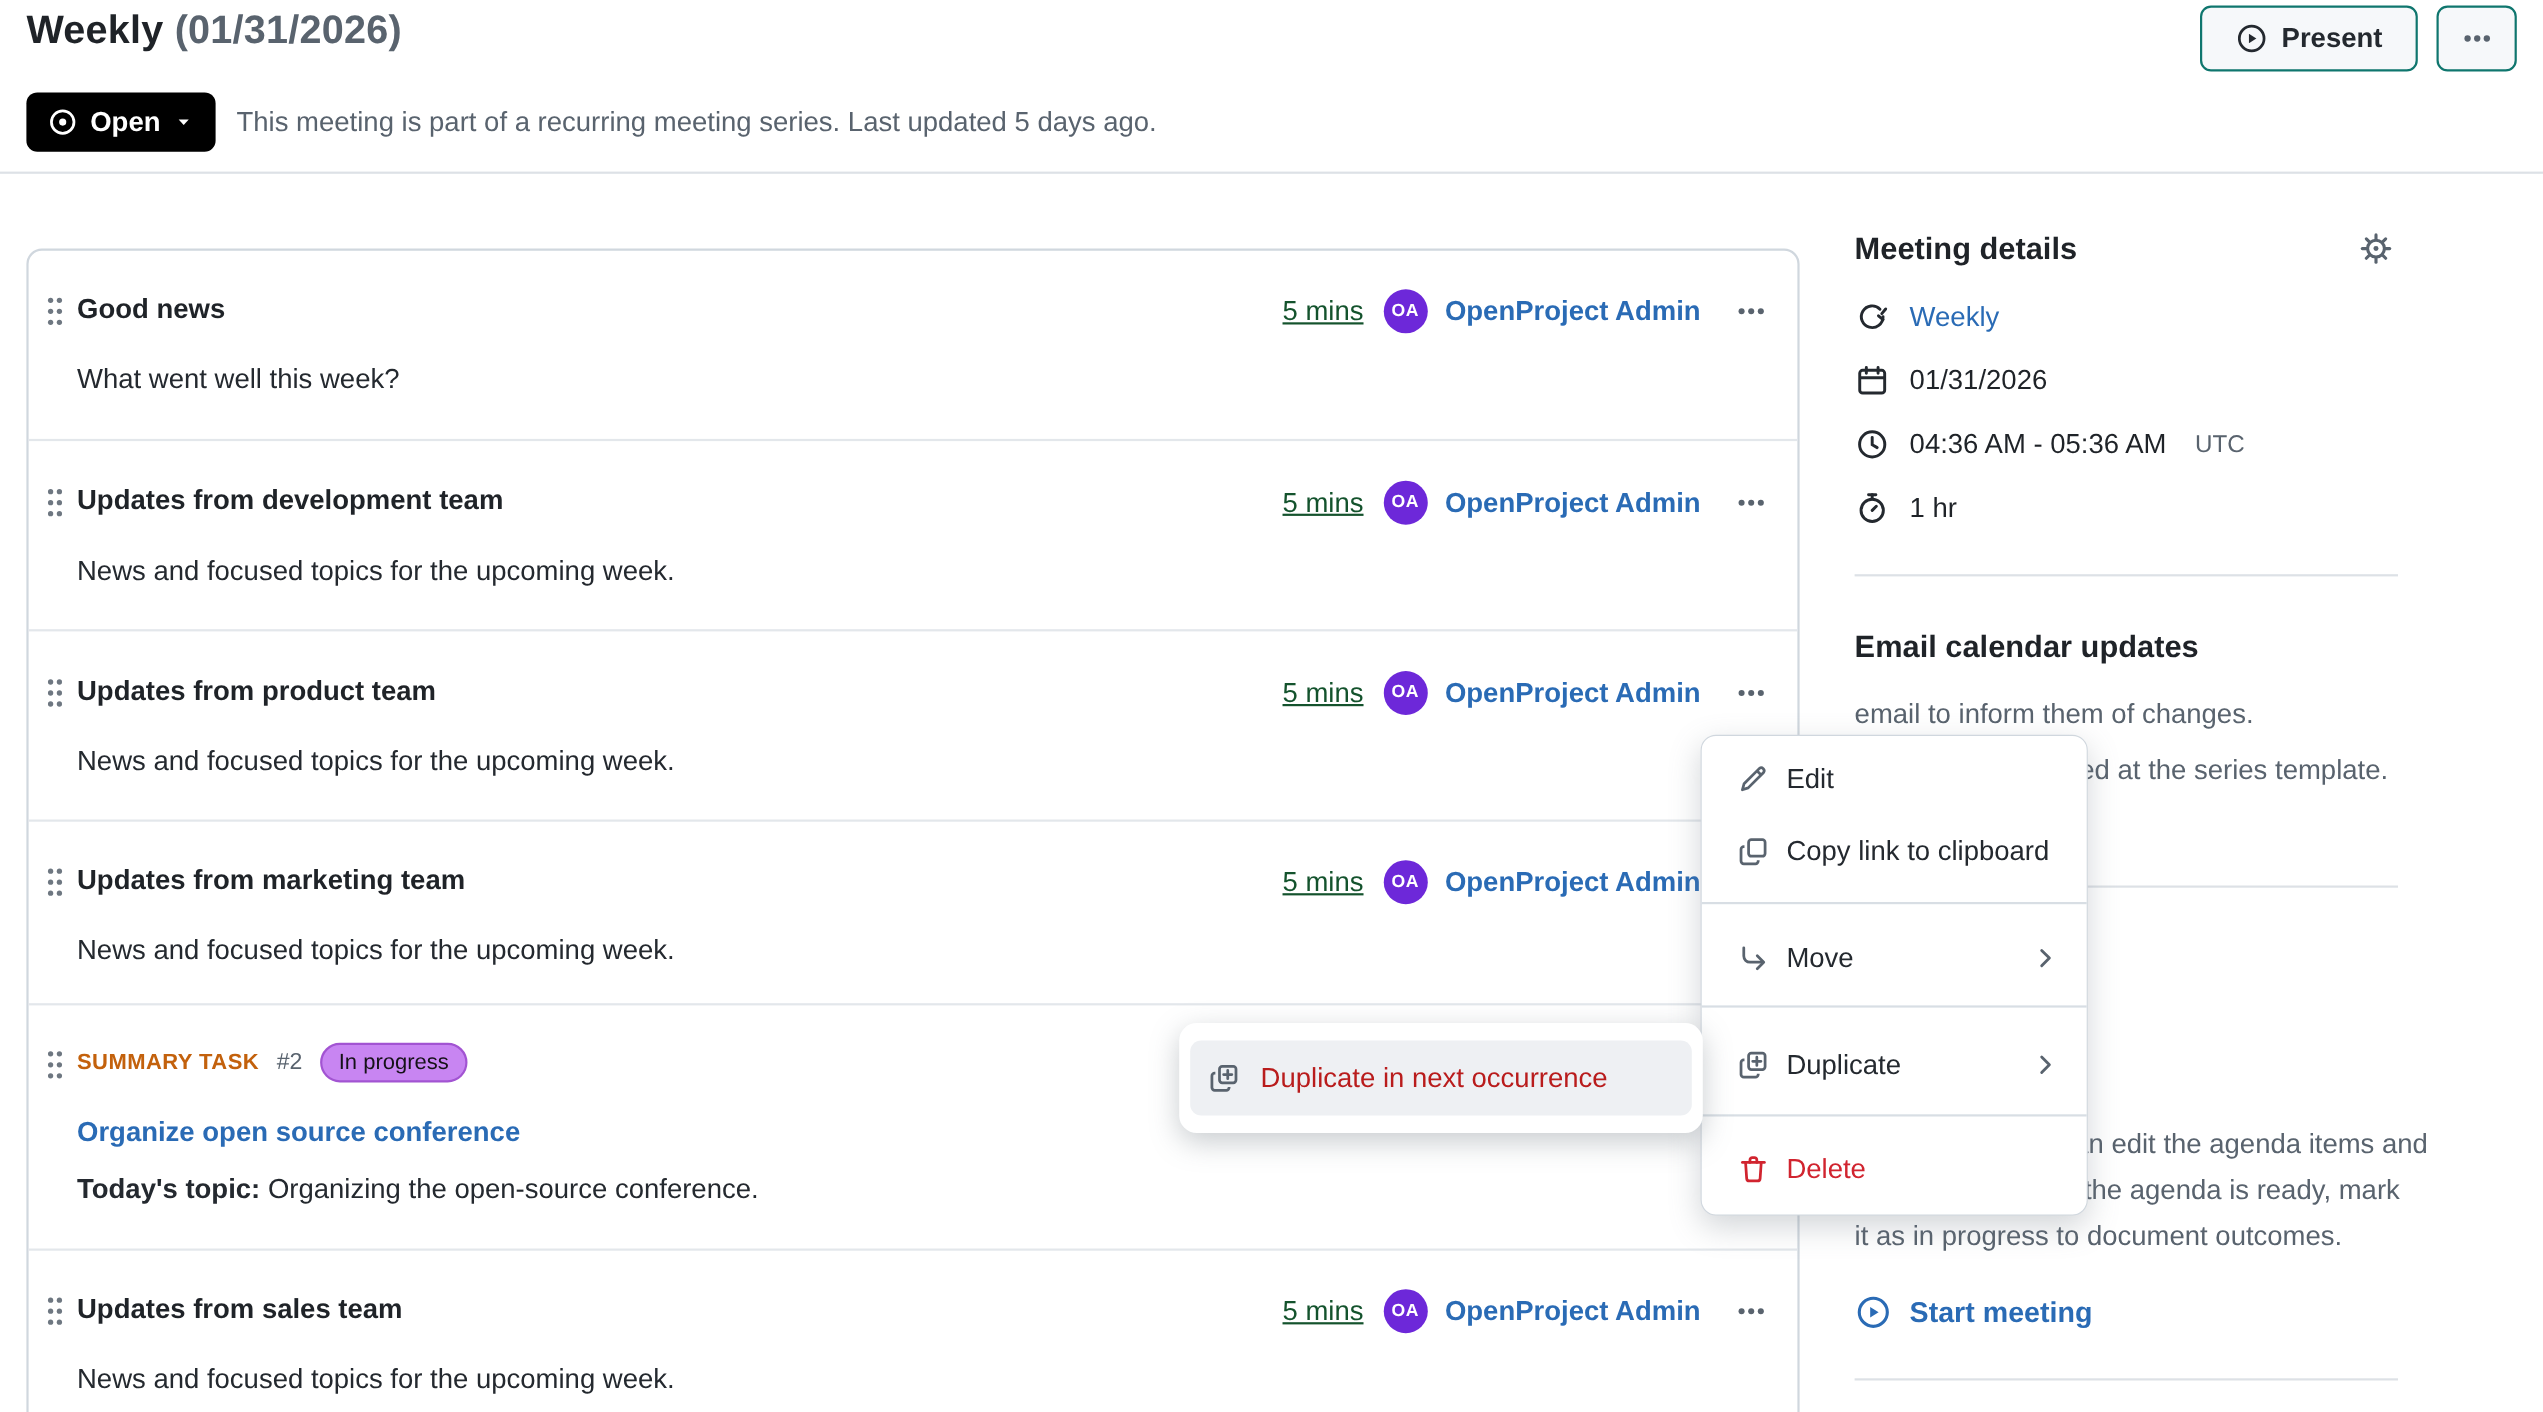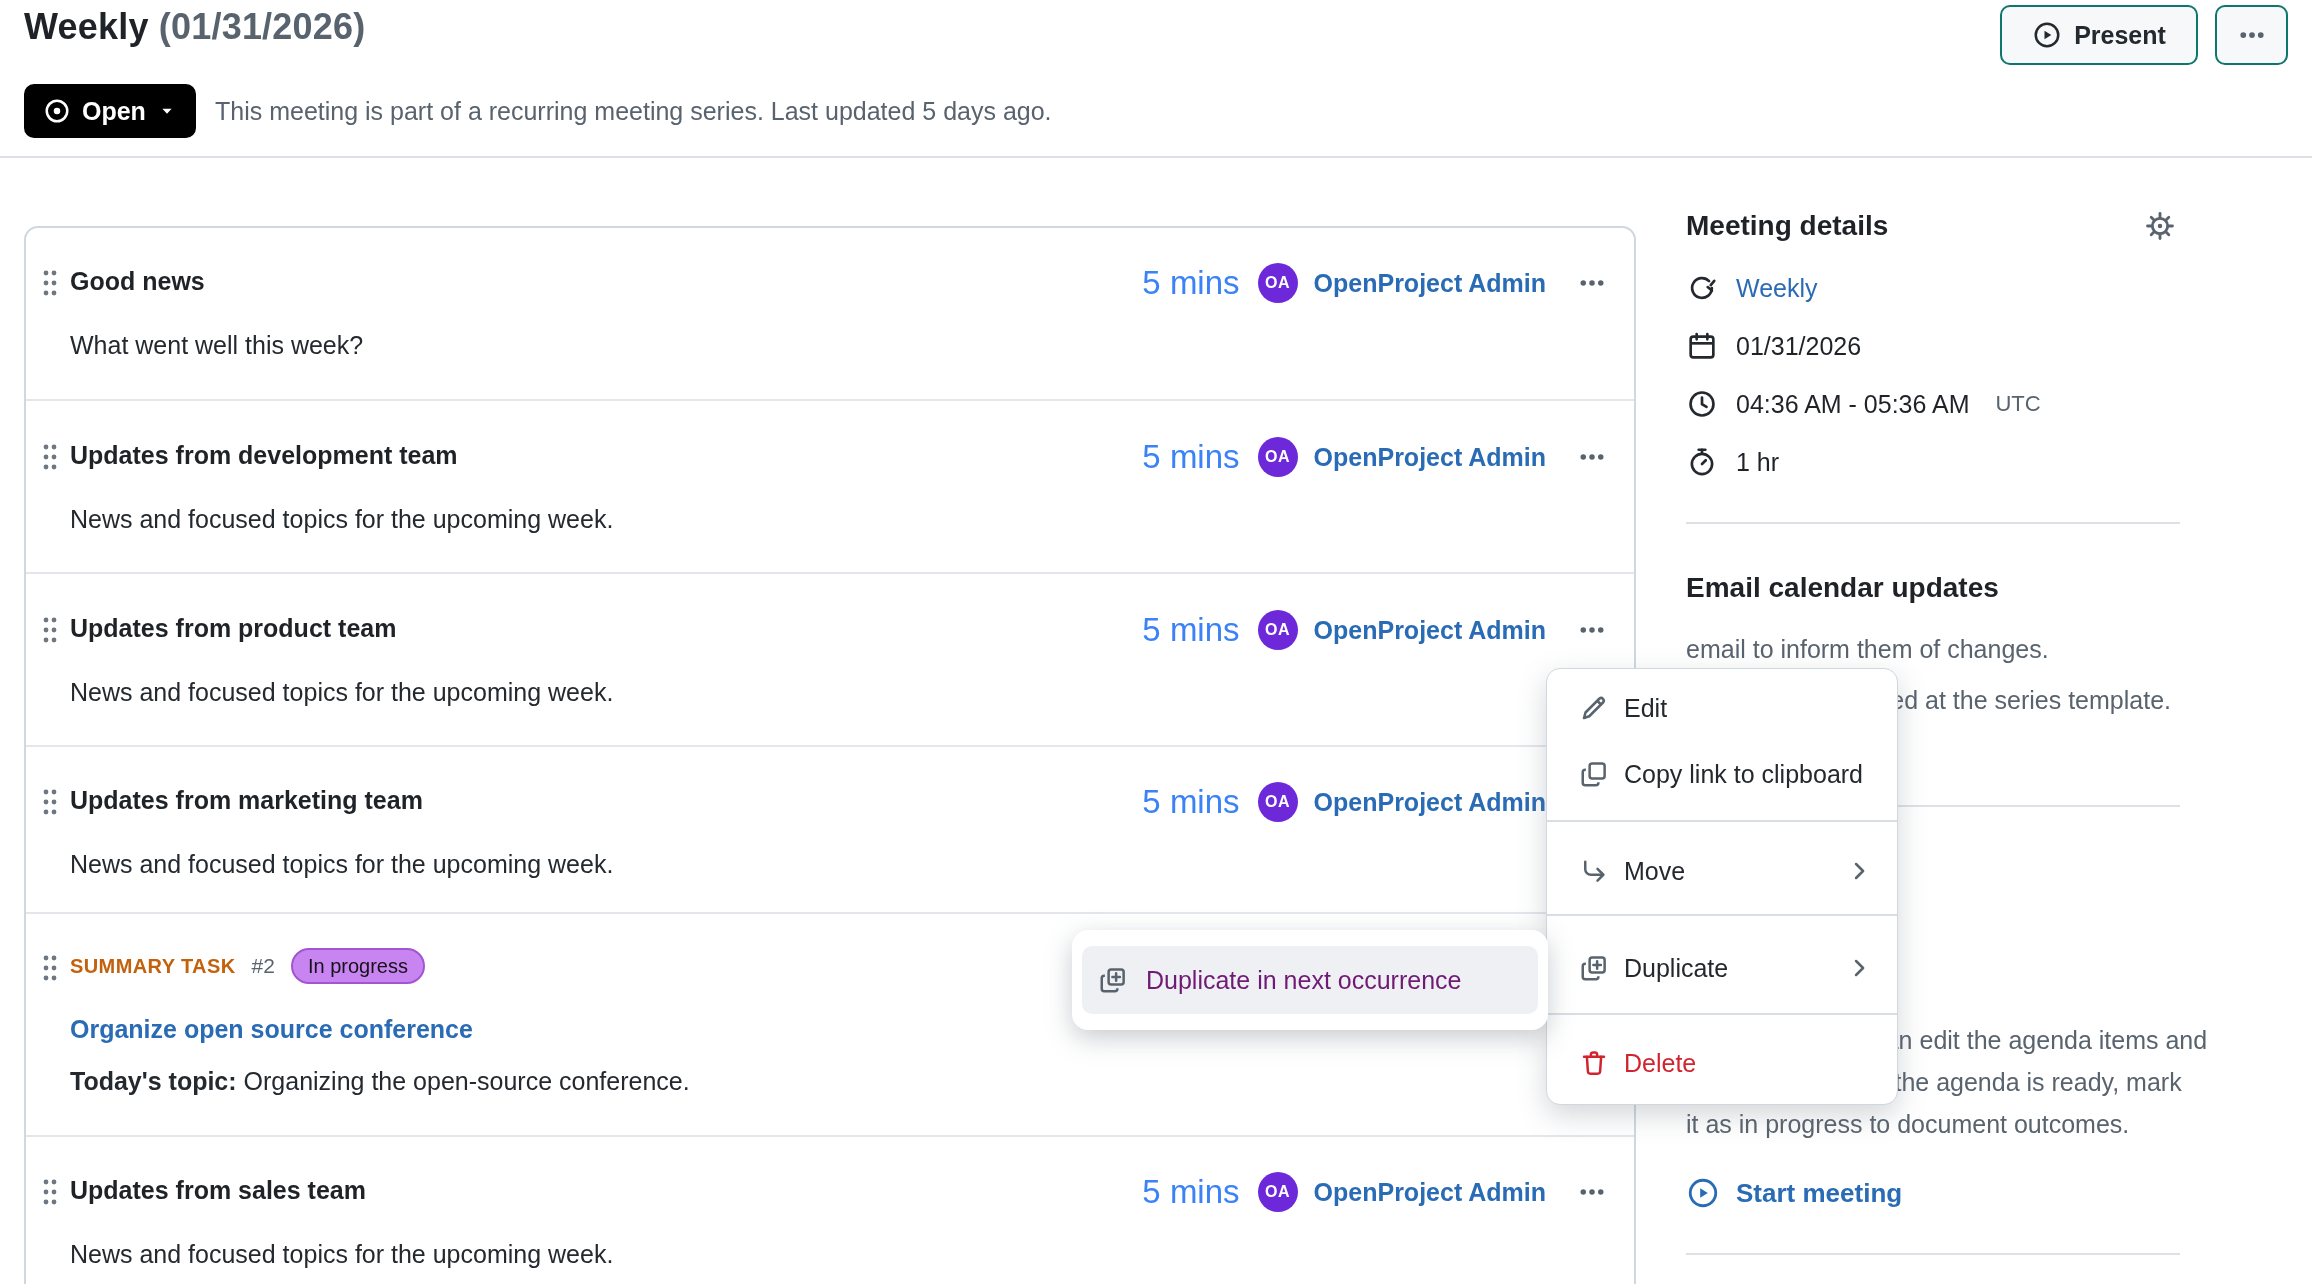--- a/index.html
+++ b/index.html
@@ -30,21 +30,21 @@
     left:24px;top:226px;width:1612px;height:1180px;
     border:2px solid #d0d7de;border-radius:14px;background:#fff;box-sizing:border-box;
   }
   .row-divider{position:absolute;left:0;width:100%;height:2px;background:#e3e7eb;}
   .grip{position:absolute;left:14px;width:22px;color:#6e7781;}
   .row-title{position:absolute;left:44px;font-size:25px;font-weight:700;color:#1f2328;white-space:nowrap;}
   .row-desc{position:absolute;left:44px;font-size:25px;color:#24292f;white-space:nowrap;}
   .row-meta{
     position:absolute;right:20px;display:flex;align-items:center;gap:14px;white-space:nowrap;
   }
-  .duration{font-size:33px;color:#3b82f6;margin-right:4px;}
+  .duration{font-size:25px;color:#14532d;margin-right:4px;text-decoration:underline;}
   .avatar{
     width:40px;height:40px;border-radius:50%;background:#6d28d9;color:#fff;
     display:flex;align-items:center;justify-content:center;font-size:16px;font-weight:700;letter-spacing:.5px;
   }
   .presenter{font-size:25px;font-weight:600;color:#2a6bb5;cursor:pointer;margin-left:2px;}
   .kebab-btn{width:44px;height:40px;display:flex;align-items:center;justify-content:center;color:#59636e;cursor:pointer;background:none;border:none;margin-left:10px;}
   .wp-tagline{position:absolute;left:44px;display:flex;align-items:center;gap:16px;}
   .wp-type{font-size:20px;font-weight:700;color:#c3610c;letter-spacing:.4px;}
   .wp-ref{font-size:21px;color:#59636e;}
   .badge{
@@ -83,21 +83,21 @@
   .submenu{
     left:1072px;top:930px;width:476px;height:100px;background:#fff;border-radius:16px;
     box-shadow:0 8px 26px rgba(110,120,130,.38);z-index:60;
     display:flex;align-items:center;justify-content:center;box-sizing:border-box;
   }
   .submenu-item{
     width:456px;height:68px;background:#eef0f3;border-radius:10px;display:flex;align-items:center;
     gap:18px;padding:0 16px;box-sizing:border-box;cursor:pointer;
   }
   .submenu-item .icn{color:#59636e;display:flex;}
-  .submenu-item .lbl{font-size:25px;color:#701a75;white-space:nowrap;}
+  .submenu-item .lbl{font-size:25px;color:#b91c1c;white-space:nowrap;}
 </style>
 </head>
 <body>
 
 <div class="abs page-title">
   <span>Weekly</span>
   <span class="suffix">(01/31/2026)</span>
 </div>
 
 <button class="abs btn" style="left:2000px;top:5px;width:198px;height:60px;">

